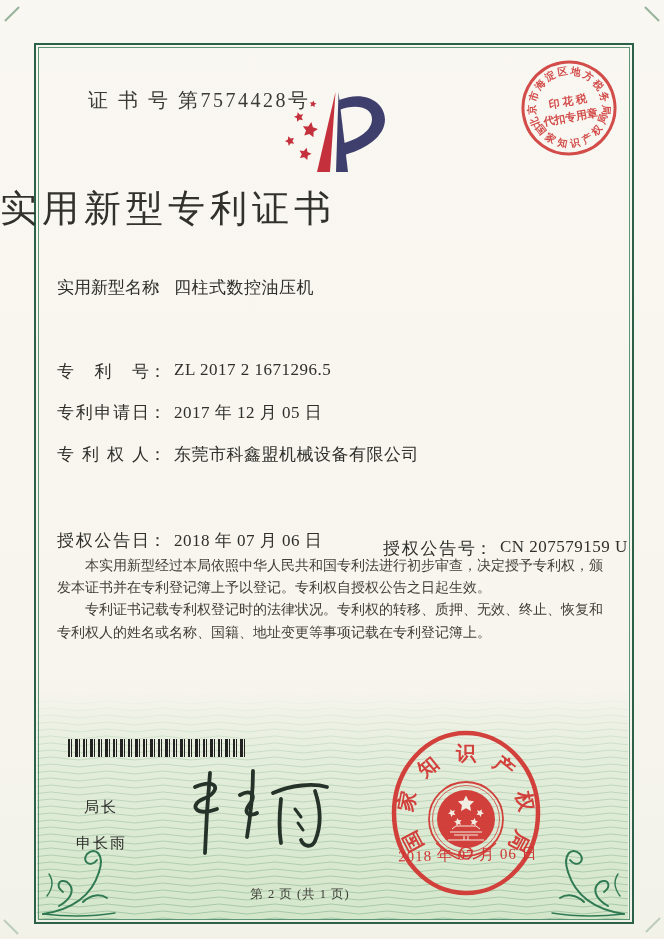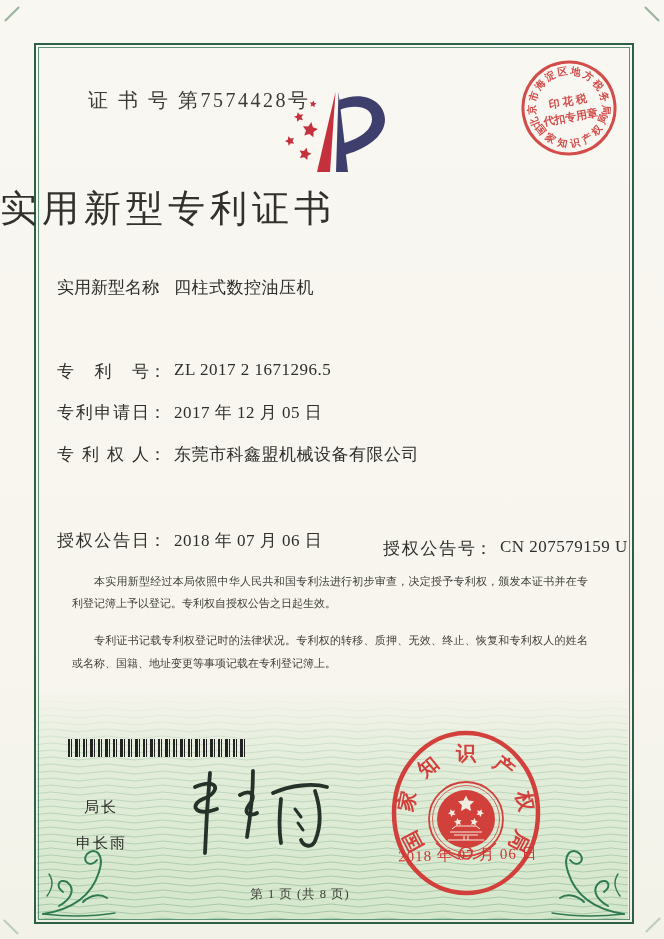--- a/index.html
+++ b/index.html
@@ -39,21 +39,21 @@
                 vertical-align:top;}
   .frow .fcolon{display:inline-block;vertical-align:top;}
   .frow .fvalue{display:inline-block;margin-left:8px;vertical-align:top;letter-spacing:.5px;}
   .r0{top:276px}.r1{top:318px}.r2{top:360px}.r3{top:401px}.r4{top:443px}
   .r5{top:485px}.r6{top:529px}
   .r7{top:529px;left:383px;margin-top:8px;}
   .r5 .fvalue{white-space:normal;width:452px;line-height:20px;}
 
   
   .paras{position:absolute;left:57px;top:555px;width:546px;color:#3f3e38;}
-  .paras p{margin:15px;font-size:11px;line-height:22.2px;text-indent:2em;text-align:justify;}
+  .paras p{margin:0;font-size:14px;line-height:22.2px;text-indent:2em;text-align:justify;}
 
   .barcode{position:absolute;left:68px;top:739px;width:178px;height:18px;
      background:repeating-linear-gradient(90deg,#222 0 2px,rgba(0,0,0,0) 2px 3px,
         #222 3px 4px,rgba(0,0,0,0) 4px 7px,#222 7px 10px,rgba(0,0,0,0) 10px 11px,
         #222 11px 12px,rgba(0,0,0,0) 12px 15px);}
 
   .signer-title{position:absolute;left:84px;top:798px;font-size:15px;color:#2b2b28;letter-spacing:2px;}
   .signer-name{position:absolute;left:76px;top:834px;font-size:15px;color:#2b2b28;letter-spacing:2px;}
   .signature{position:absolute;left:165px;top:763px;}
 
@@ -245,14 +245,14 @@
     <g transform="translate(80,0) scale(-1,1)" fill="none" stroke="#2f7a52" stroke-width="2" stroke-linecap="round">
       <path d="M4,114 C30,110 52,98 60,72"></path>
       <path d="M60,72 C66,54 56,46 48,54 C42,62 52,68 58,60"></path>
       <path d="M20,106 C34,98 36,88 28,82 C20,78 16,86 24,92"></path>
       <path d="M44,102 C52,94 62,94 68,98"></path>
       <path d="M4,114 C30,117 58,116 76,113" stroke-width="1.4"></path>
       <path d="M8,96 C14,88 14,80 10,74" stroke-width="1.4"></path>
     </g>
   </svg>
 
-  <div class="footer">第 1 页 (共 8 页)</div>
+  <div class="footer">第 2 页 (共 1 页)</div>
 </div>
 
 </body></html>

